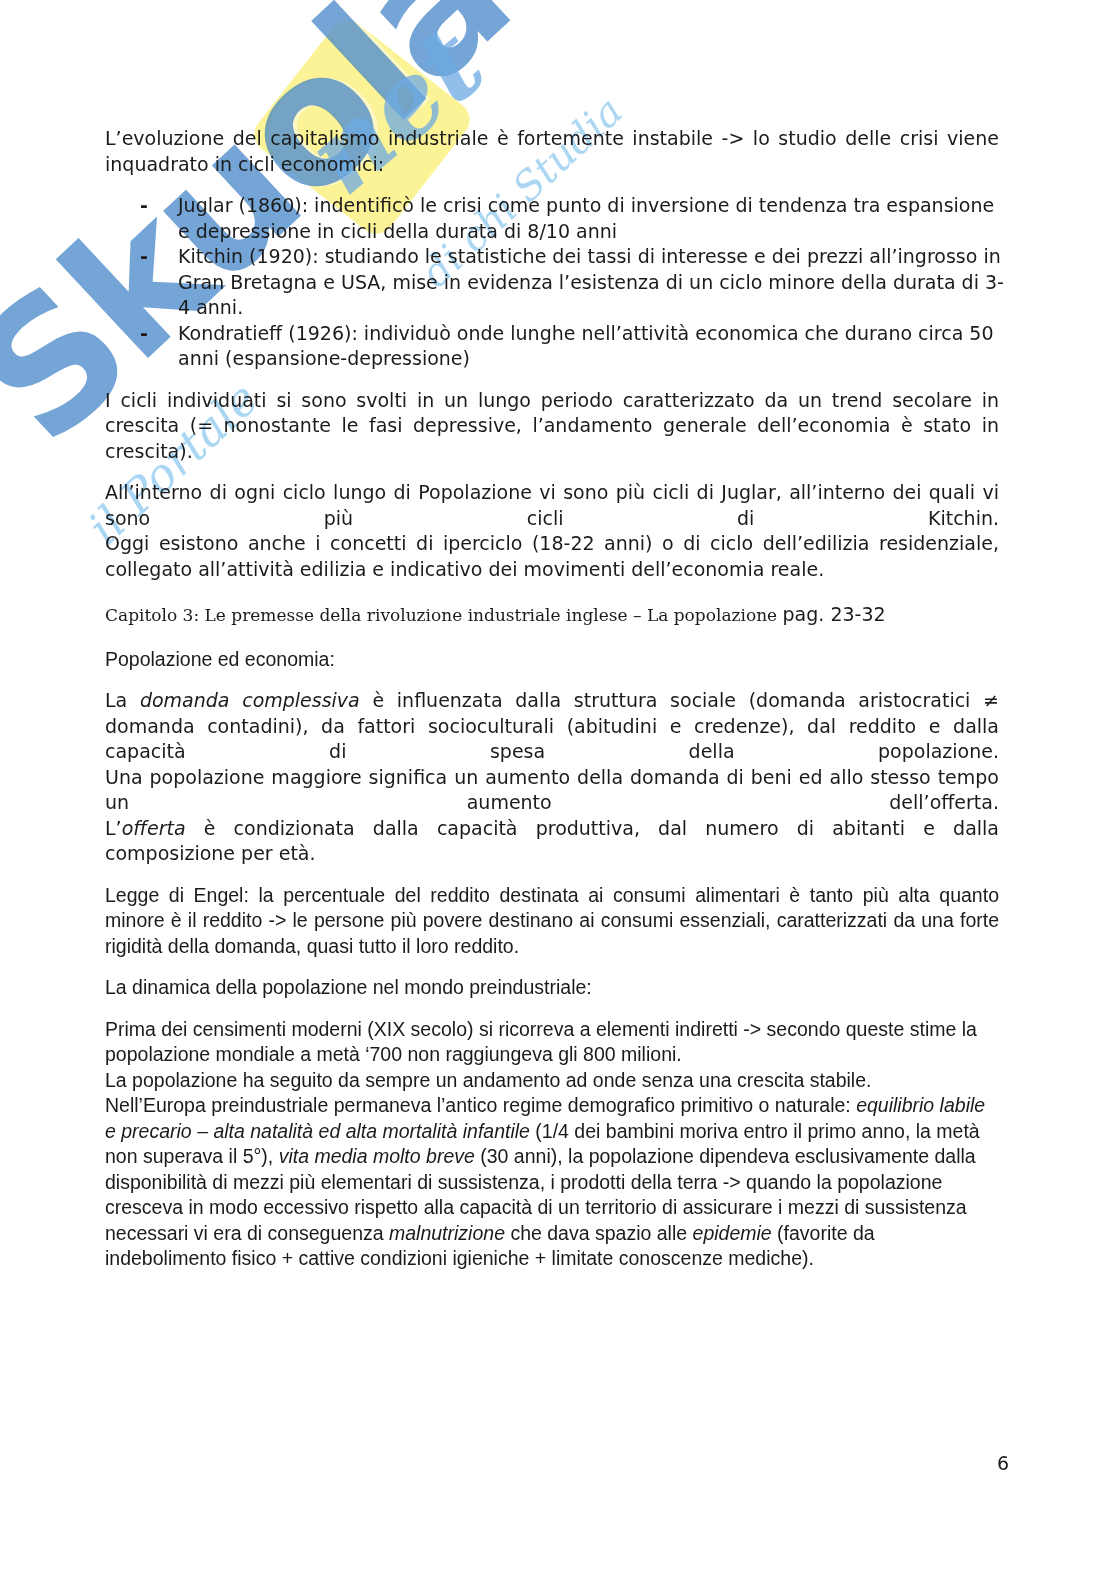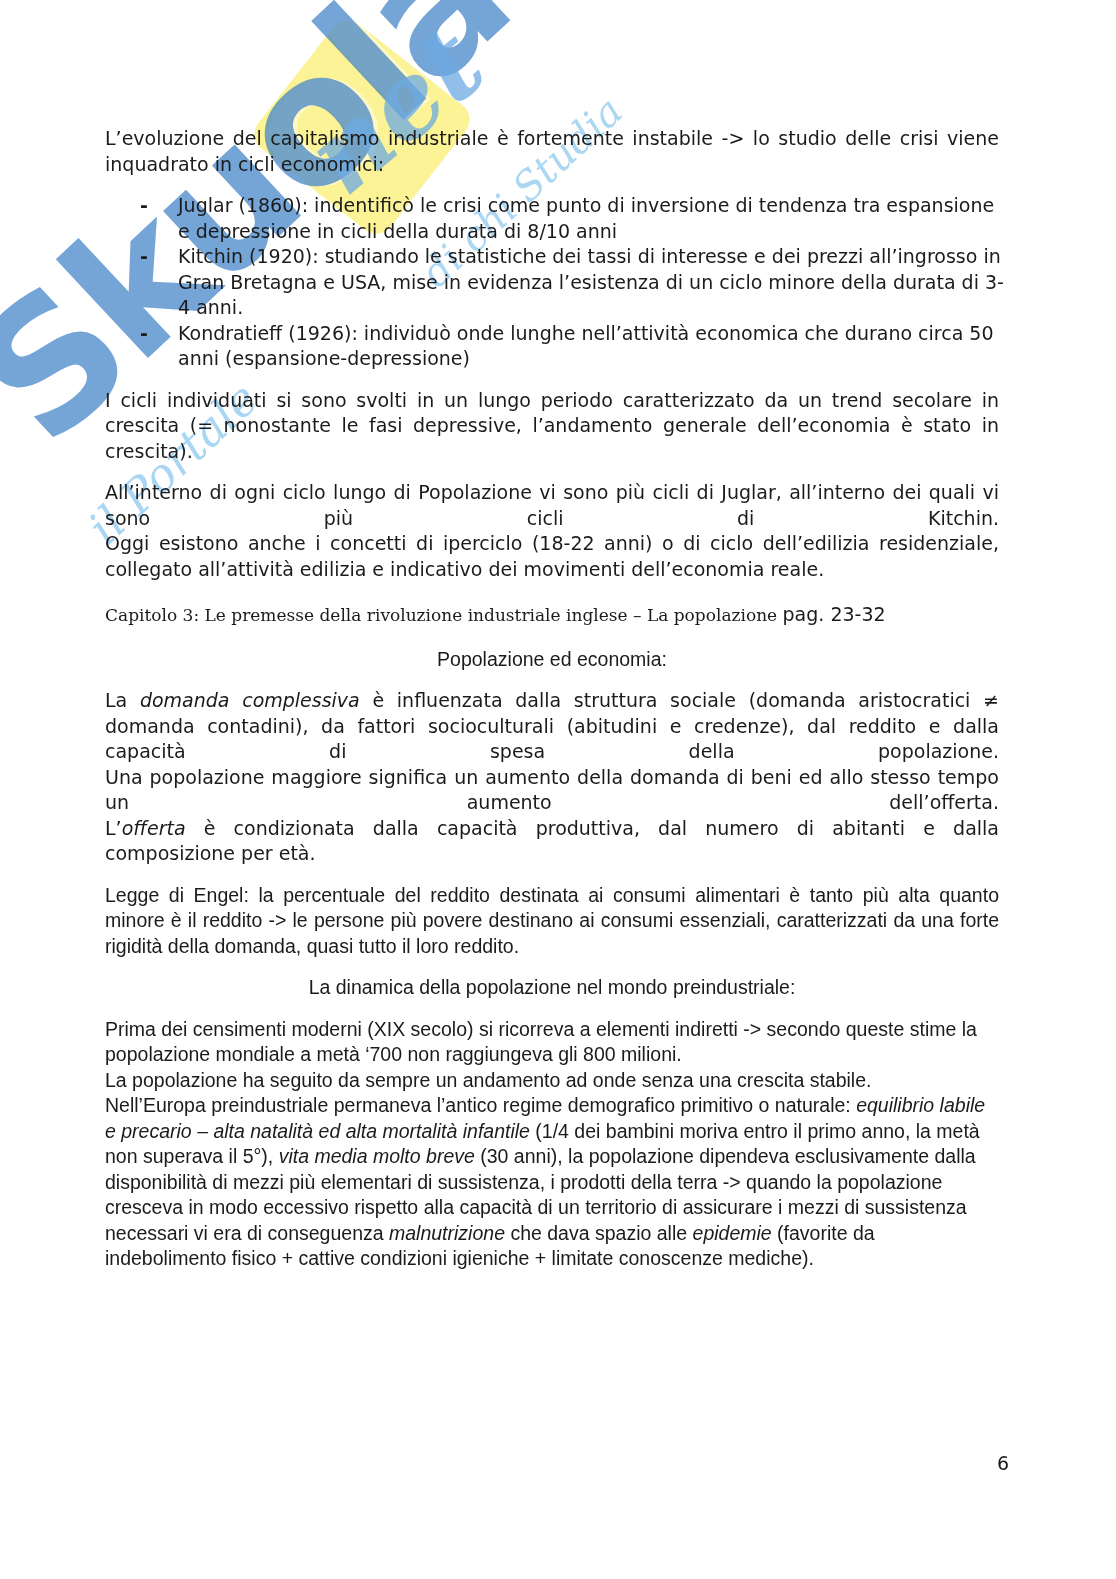--- a/index.html
+++ b/index.html
@@ -64,21 +64,21 @@
   .tline.stretch{text-align:justify;text-align-last:justify;}
   ul.block{list-style:none;padding:0 0 0 35px;margin:0 0 16px 0;}
   ul.block li{position:relative;padding-left:38px;text-align:left;}
   ul.block li::before{content:"-";position:absolute;left:0;top:0;font-weight:bold;}
   .b{font-weight:normal;}
   .i{font-style:italic;}
   .u{}
   .serif{font-family:"DejaVu Serif","Liberation Serif",serif;font-size:17px;}
   .chapter{margin-top:20px;margin-bottom:18px;}
   .alt{font-family:"Liberation Sans","DejaVu Sans",sans-serif;font-size:19.5px;}
-  .heading{font-weight:normal;text-align:center;}
+  .heading{font-weight:normal;}
   .page-number{
     position:absolute;z-index:2;
     top:1452px;right:107px;
     font-size:19px;color:#1b1b1b;
   }
 </style>
 </head>
 <body>
 
 <div class="page">

